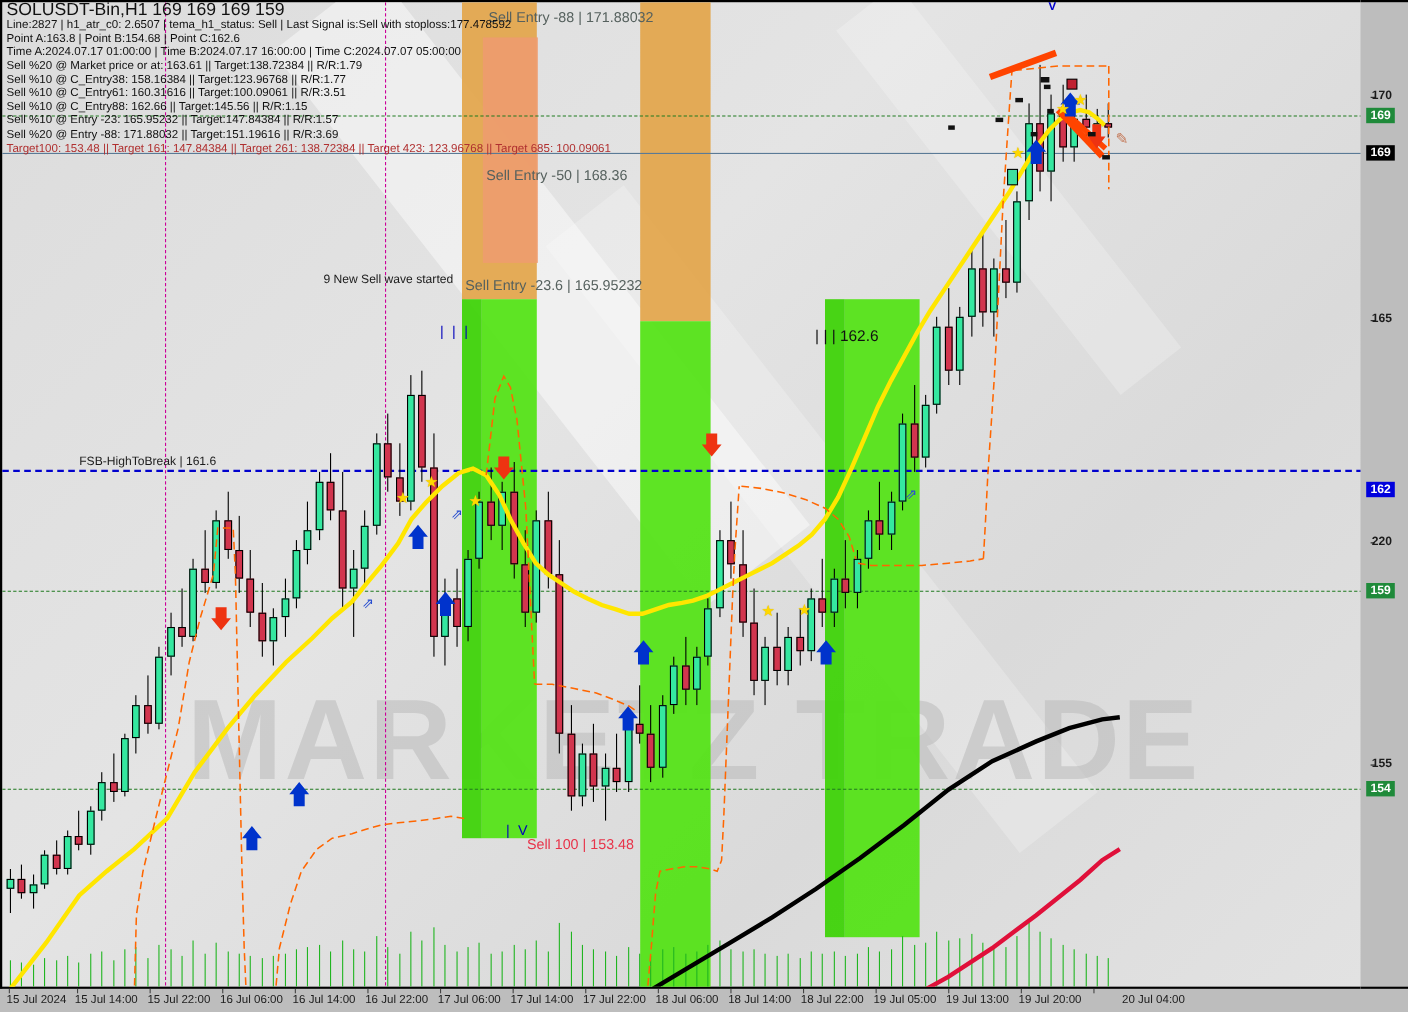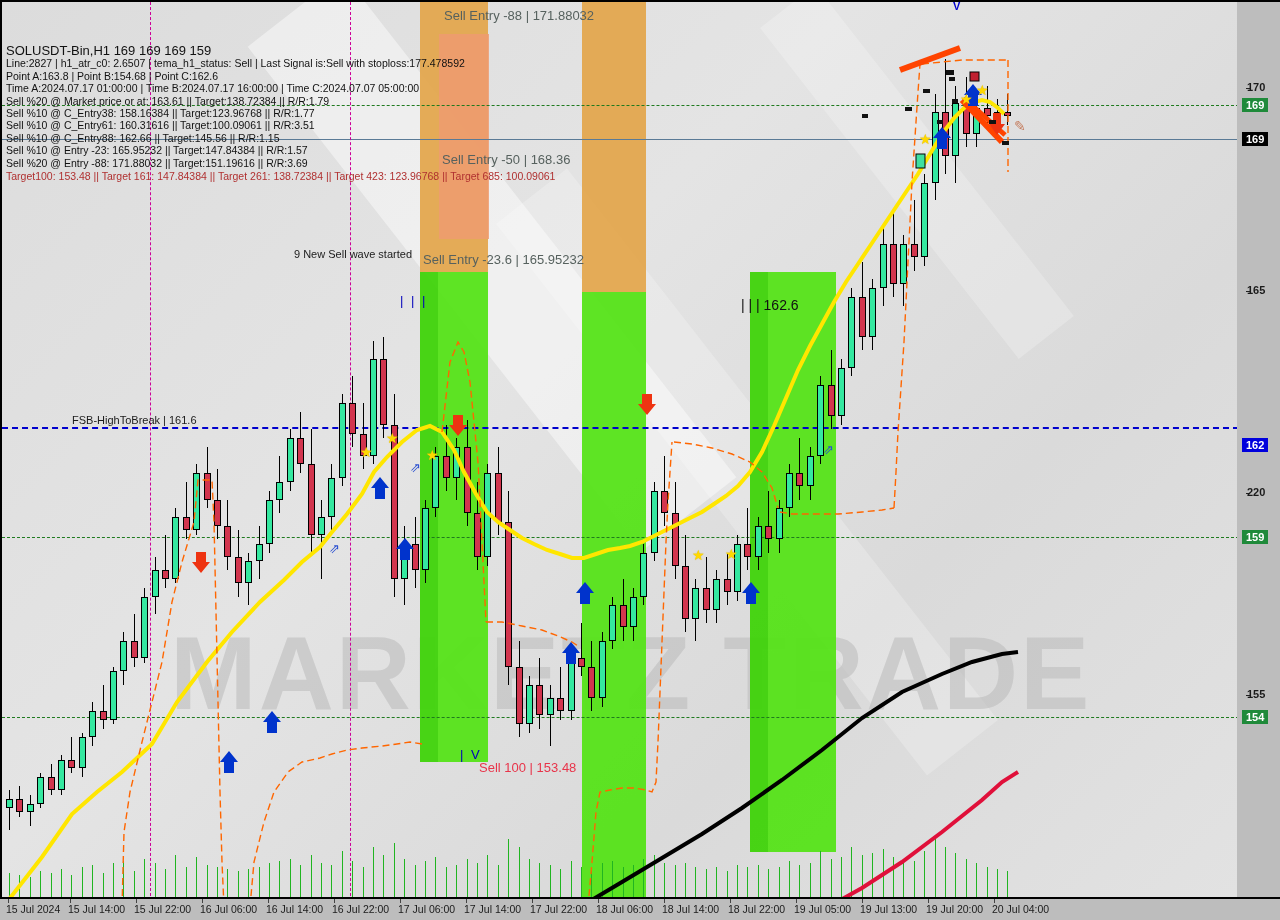--- a/index.html
+++ b/index.html
@@ -42,21 +42,21 @@
   .lbl{position:absolute;white-space:nowrap;font-family:"Liberation Sans",sans-serif;}
   .lbl-entry{font-size:13px;color:#56615e;}
   .lbl-dark{font-size:11px;color:#1b1b1b;}
   .lbl-red{font-size:13px;color:#e8344a;}
   .tick-marks{position:absolute;color:#0000bb;font-size:13px;font-family:"Liberation Sans",sans-serif;letter-spacing:2px;}
 
   
   #info{position:absolute;left:4px;top:2px;z-index:40;}
   #info .row{font-size:10.5px;color:#111;line-height:12.4px;white-space:nowrap;
     font-family:"Liberation Sans",sans-serif;}
-  #info .row.r0{font-size:13px;margin-top:41px;}
+  #info .row.r0{font-size:16px;}
   #info .tg{color:#b03030;}
 
   .axis-tick{position:absolute;right:30px;width:4px;height:0;border-top:1px solid #222;}
   .axis-lbl{position:absolute;left:10px;font-size:11px;font-weight:bold;color:#1b1b1b;
     font-family:"Liberation Sans",sans-serif;}
   .axis-badge{position:absolute;left:5px;font-size:11px;font-weight:bold;color:#fff;
     padding:1px 4px;font-family:"Liberation Sans",sans-serif;line-height:12px;}
 
   .t-lbl{position:absolute;top:4px;font-size:10.5px;color:#1b1b1b;
     font-family:"Liberation Sans",sans-serif;white-space:nowrap;}
@@ -766,17 +766,17 @@
       <div class="t-lbl" style="left: 662px;">18 Jul 14:00</div>
       <div class="t-tick" style="left: 664px;"></div>
       <div class="t-lbl" style="left: 728px;">18 Jul 22:00</div>
       <div class="t-tick" style="left: 730px;"></div>
       <div class="t-lbl" style="left: 794px;">19 Jul 05:00</div>
       <div class="t-tick" style="left: 796px;"></div>
       <div class="t-lbl" style="left: 860px;">19 Jul 13:00</div>
       <div class="t-tick" style="left: 862px;"></div>
       <div class="t-lbl" style="left: 926px;">19 Jul 20:00</div>
       <div class="t-tick" style="left: 928px;"></div>
-      <div class="t-lbl" style="left: 992px;">20 Jul 04:00</div>
+      <div class="t-lbl" style="left: 1020px;">20 Jul 04:00</div>
       <div class="t-tick" style="left: 994px;"></div>
     </div>
 
 </div>
 
 </body></html>

